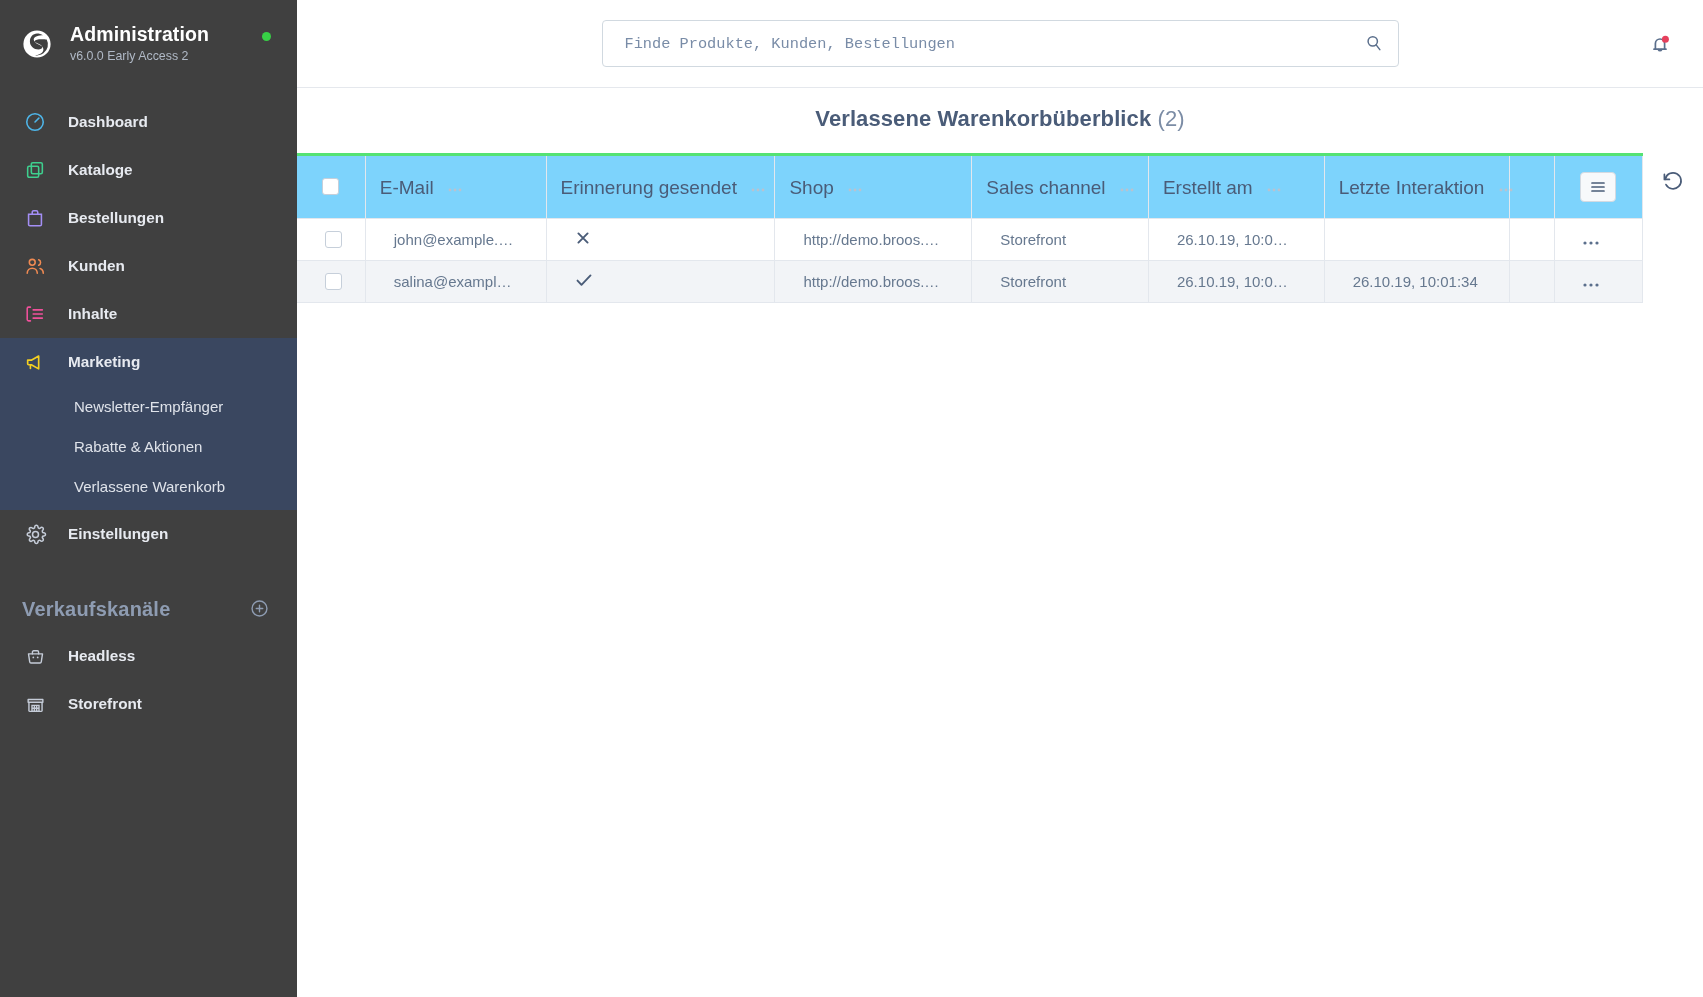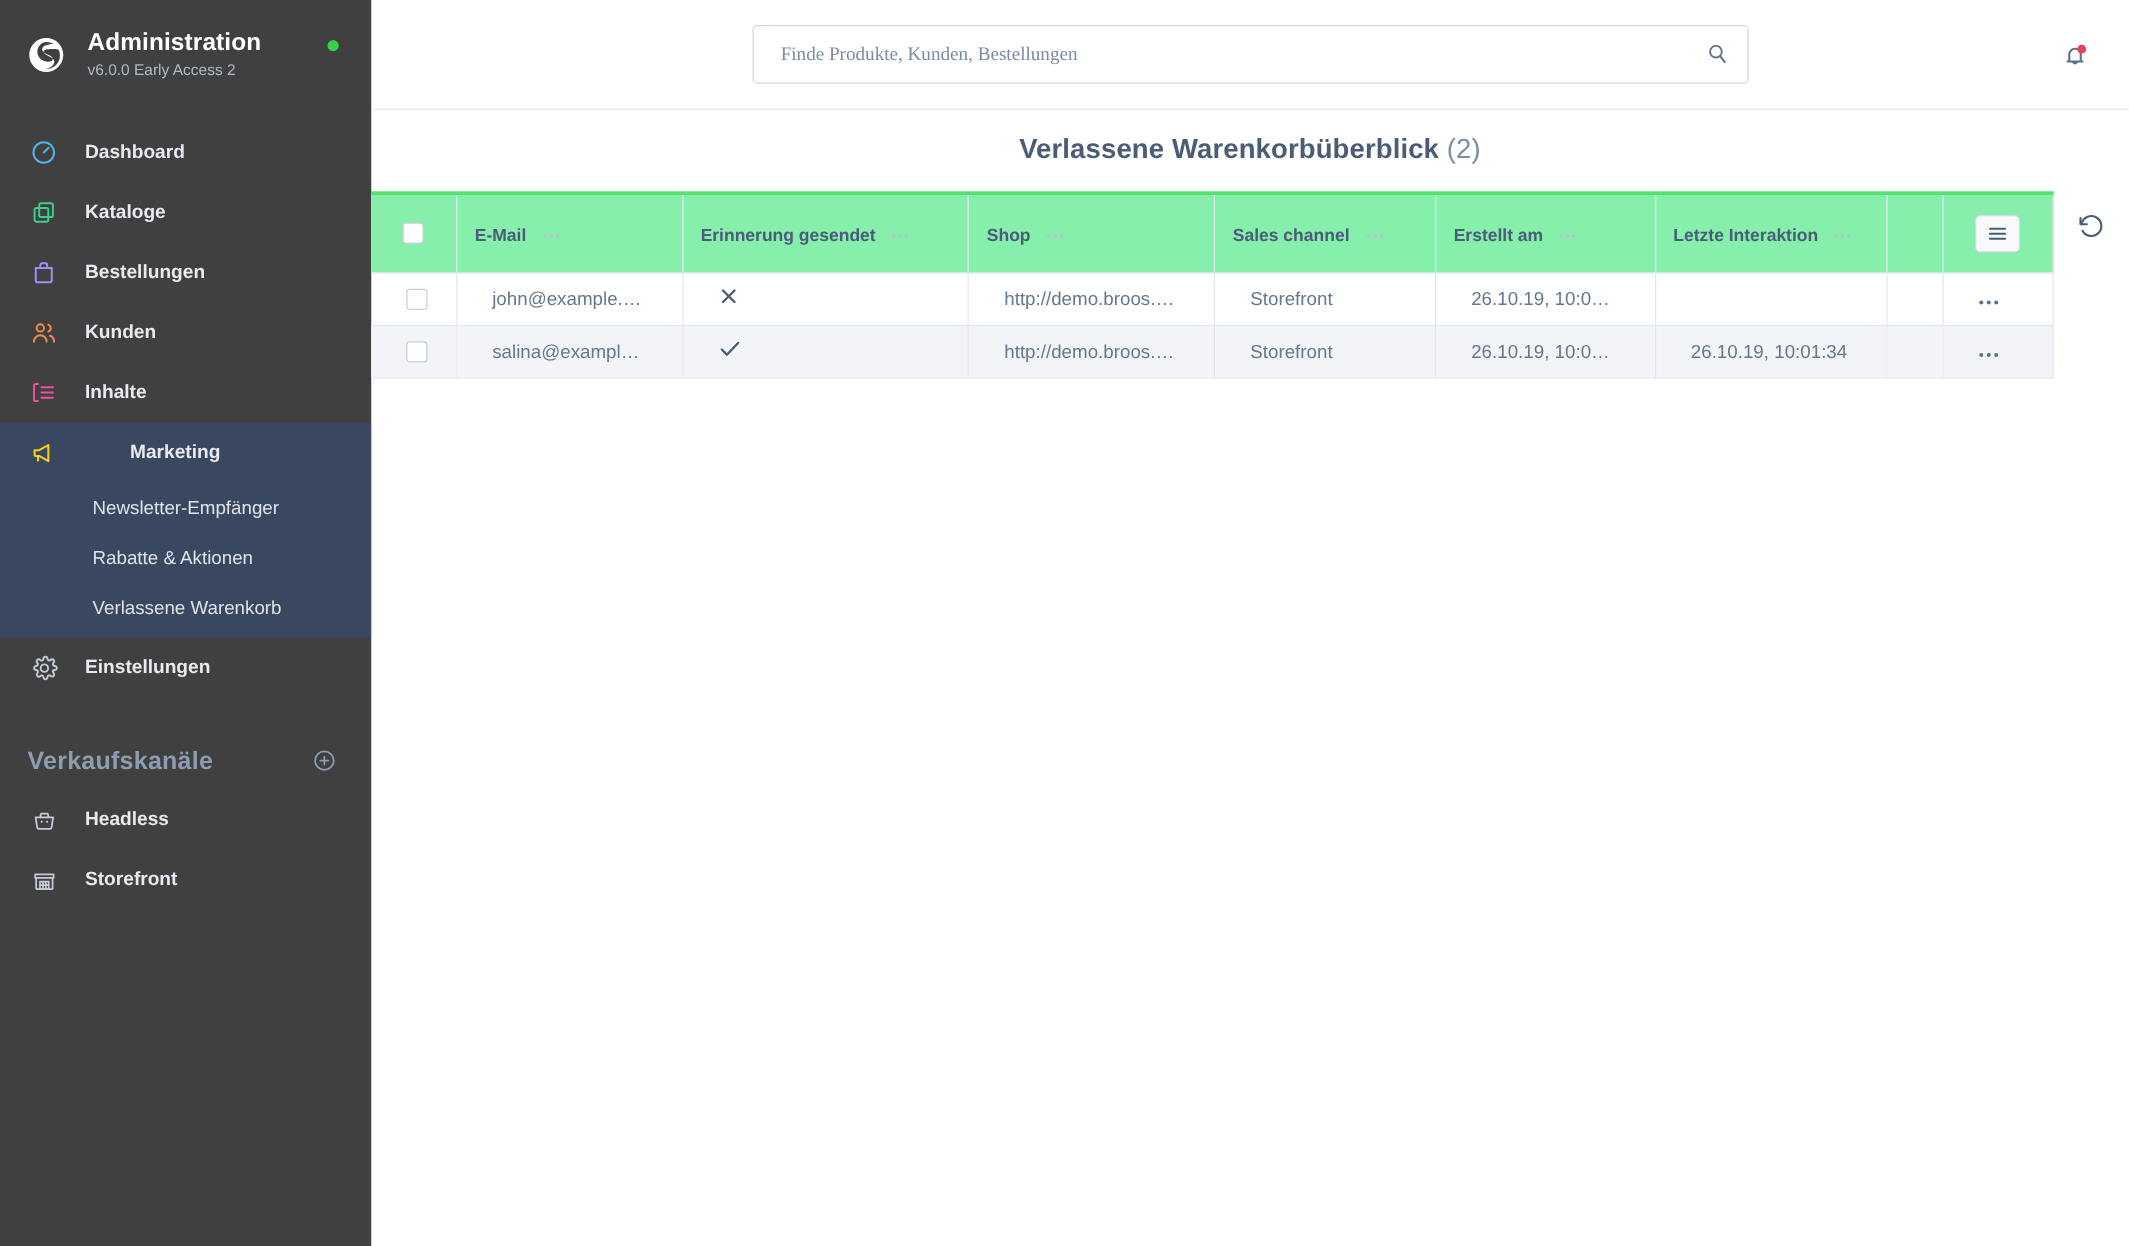--- a/index.html
+++ b/index.html
@@ -48,21 +48,21 @@
   }
 
   .nav { margin-top: 10px; }
   .nav-item {
     display: flex; align-items: center;
     height: 48px;
     padding-left: 22px;
     cursor: pointer;
     position: relative;
   }
-  .nav-item.active { background: #3a4760; gap: 36px; }
+  .nav-item.active { background: #3a4760; }
   .nav-icon {
     width: 26px; height: 26px; flex: 0 0 26px;
     margin-right: 20px;
     display: flex; align-items: center; justify-content: center;
   }
   .nav-label {
     font-size: 15.3px; font-weight: bold; color: #e7eaf0;
     white-space: nowrap;
   }
   .subnav { background: #3a4760; padding-bottom: 4px; }
@@ -101,21 +101,21 @@
     margin: 0 auto;
     position: relative;
   }
   .search-input {
     width: 100%; height: 47px;
     border: 1px solid #d1d9e0;
     border-radius: 4px;
     background: #fff;
     padding: 0 46px 0 22px;
     font-size: 15.3px;
-    font-family: Liberation Serif, serif;
+    font-family: Liberation Mono, monospace;
     color: #1d4ed8;
     outline: none;
   }
   .search-input::placeholder { color: #798ca7; }
   .search-icon-btn {
     position: absolute; right: 14px; top: 50%;
     transform: translateY(-50%);
     width: 22px; height: 22px;
     cursor: pointer;
     background: none; border: none; padding: 0;
@@ -152,24 +152,24 @@
     table-layout: fixed;
   }
   table.grid th, table.grid td {
     border-right: 1px solid #e3e7ed;
     border-bottom: 1px solid #e3e7ed;
     text-align: left;
     vertical-align: middle;
   }
   table.grid th {
     height: 62px;
-    font-size: 14px; font-weight: bold; color: #4a5c78;
+    font-size: 19px; font-weight: normal; color: #4a5c78;
     padding: 0 14px;
     white-space: nowrap;
-    background: #86efac;
+    background: #7dd3fc;
   }
   table.grid td {
     height: 42px;
     font-size: 15px; color: #66788f;
     padding: 0 28px;
     white-space: nowrap;
     overflow: hidden; text-overflow: ellipsis;
   }
   tr.row-alt td { background: #f2f4f7; }
   .col-check { width: 68px; border-right: 1px solid #e3e7ed; }

